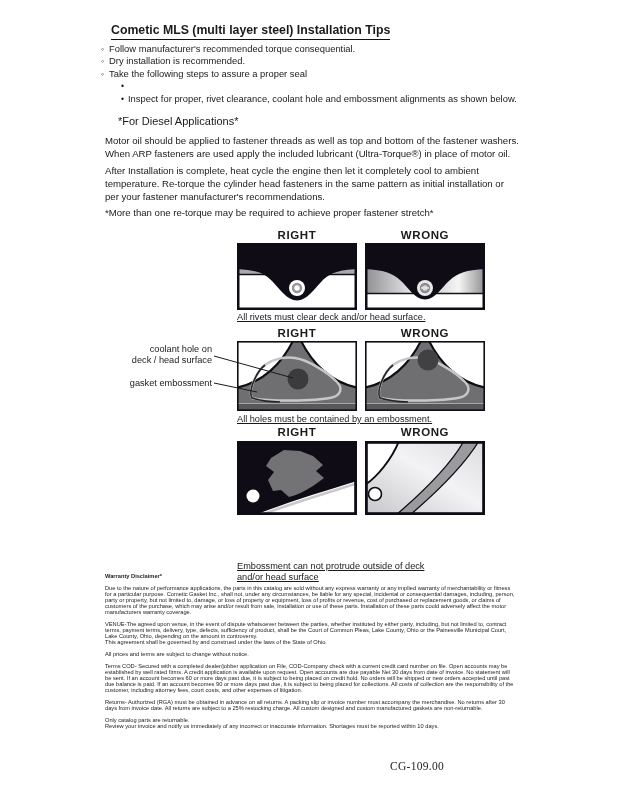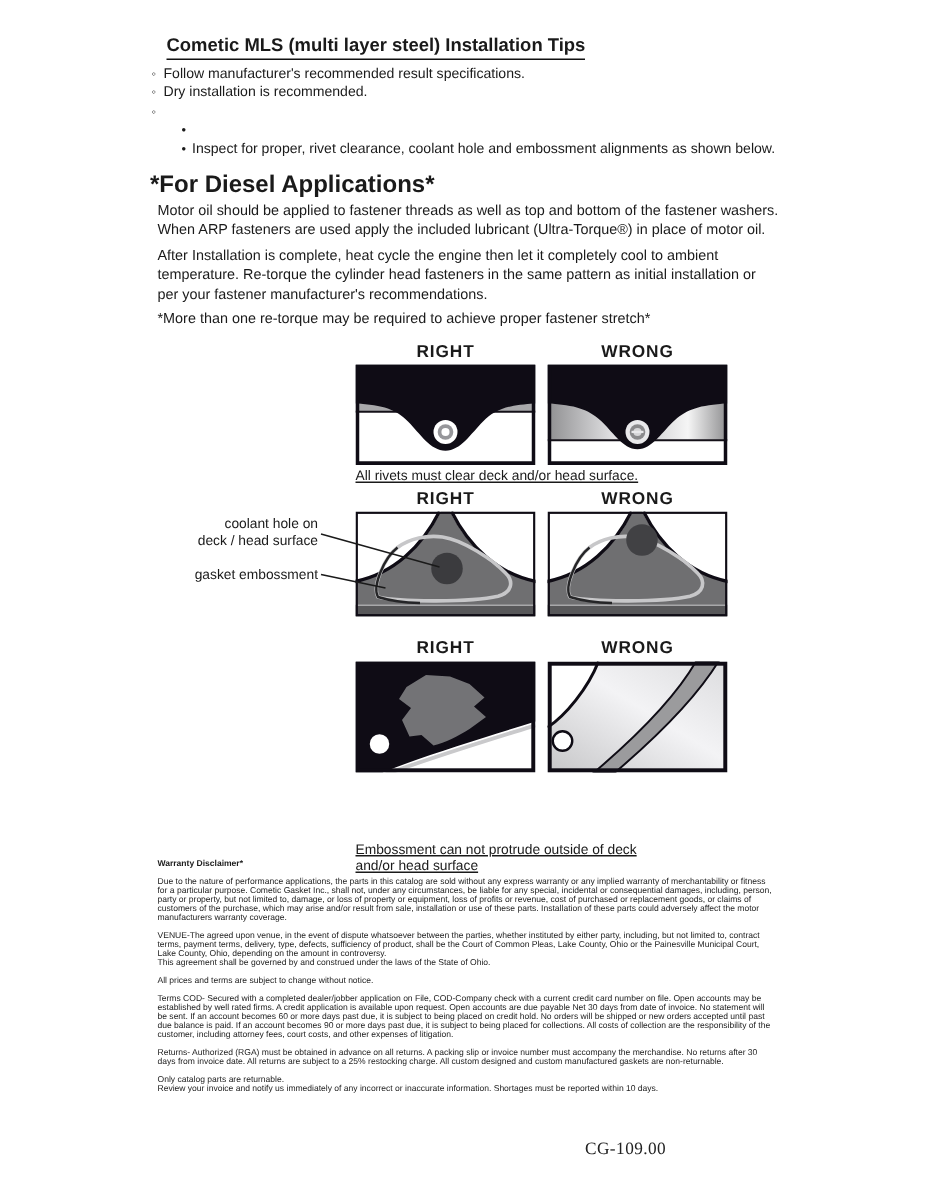--- a/index.html
+++ b/index.html
@@ -9,21 +9,21 @@
   
   .title{position:absolute;left:111px;top:23px;font-size:12.3px;font-weight:bold;}
   .title .u{border-bottom:1.6px solid #111;padding-bottom:2px;display:inline-block;}
 
   .bullets{position:absolute;left:101px;top:43px;width:424px;font-size:9.4px;line-height:12.4px;}
   .b{display:flex;}
   .b .m{flex:none;width:8px;font-size:8.6px;}
   .b.sub{padding-left:20px;}
   .b.sub .m{width:7px;}
 
-  .diesel-heading{position:absolute;left:100px;top:115px;font-size:16px;font-weight:bold;}
+  .diesel-heading{position:absolute;left:118px;top:115px;font-size:11px;font-weight:normal;}
   .para{position:absolute;left:105px;width:414px;font-size:9.6px;line-height:13px;margin:0;}
   .p1{top:134px}.p2{top:164px}.p3{top:206px}
 
   
   .figures{position:absolute;left:0;top:228px;width:618px;height:335px;}
   .fig-label{position:absolute;width:120px;text-align:center;font-size:11.5px;
              font-weight:bold;letter-spacing:0.6px;}
   .r1{top:1px}.r2{top:99px}.r3{top:198px}
   .cr{left:237px}.cw{left:365px}
   .figbox{position:absolute;width:120px;}
@@ -48,28 +48,29 @@
 
 <div class="page">
 
   <div class="title">
     <span class="u">Cometic MLS (multi layer steel) Installation Tips</span>
   </div>
 
   <div class="bullets">
     <div class="b">
       <span class="m">◦</span>
-      <span>Follow manufacturer's recommended result specifications.</span>
+      <span>Follow manufacturer's recommended torque consequential.</span>
     </div>
     <div class="b">
       <span class="m">◦</span>
       <span>Dry installation is recommended.</span>
     </div>
     <div class="b">
       <span class="m">◦</span>
+      <span>Take the following steps to assure a proper seal</span>
     </div>
     <div class="b sub">
       <span class="m">•</span>
     </div>
     <div class="b sub">
       <span class="m">•</span>
       <span>Inspect for proper, rivet clearance, coolant hole and embossment alignments as shown below.</span>
     </div>
   </div>
 
@@ -150,20 +151,21 @@
         <path d="M-2,47 C26,42 45,22 56,0" fill="none" stroke="#0f0c15" stroke-width="2.2"></path>
         <path d="M64,0 C75,22 94,42 122,47" fill="none" stroke="#0f0c15" stroke-width="2.2"></path>
         <rect x="0" y="62.5" width="120" height="7.5" fill="#58585a"></rect>
         <line x1="0" y1="62.5" x2="120" y2="62.5" stroke="#a8a8aa" stroke-width="1"></line>
         <path d="M15,57 C11,50 19,31 28,24 C36,18 48,15.5 58,17 C72,19 91,32 100,41 C106,47 104,54 95,56.5 C77,60.5 30,60.5 15,57 Z" fill="none" stroke="#c7c7c9" stroke-width="2.4"></path>
         <path d="M28,24 C19,31 11,50 15,57 C23,59.5 33,60.8 43,61" fill="none" stroke="#252527" stroke-width="1.6"></path>
         <circle cx="63" cy="19" r="10.5" fill="#414144"></circle>
         <rect x="0.8" y="0.8" width="118.4" height="68.4" fill="none" stroke="#0f0c15" stroke-width="1.6"></rect>
       </svg>
     </div>
+    <div class="caption cap2">All holes must be contained by an embossment.</div>
 
     <div class="fig-label r3 cr">RIGHT</div>
     <div class="fig-label r3 cw">WRONG</div>
     <div class="figbox fb3 cr">
       <svg viewBox="0 0 120 74">
         <rect width="120" height="74" fill="#ffffff"></rect>
         <path d="M0,0 H120 V40 C88,50 48,62 18,74 H0 Z" fill="#0f0c15"></path>
         <path d="M120,42.5 C88,52.5 48,64.5 17,76.5" fill="none" stroke="#c9c9cb" stroke-width="2.6"></path>
         <path d="M34,17 L47,9 L63,10 L76,15 L86,24 L79,30 L87,37 L76,45 C68,50 60,54 52,56 L44,49 L36,50 L31,39 L37,31 L29,25 Z" fill="#737376"></path>
         <circle cx="16" cy="55" r="6.5" fill="#ffffff"></circle>

